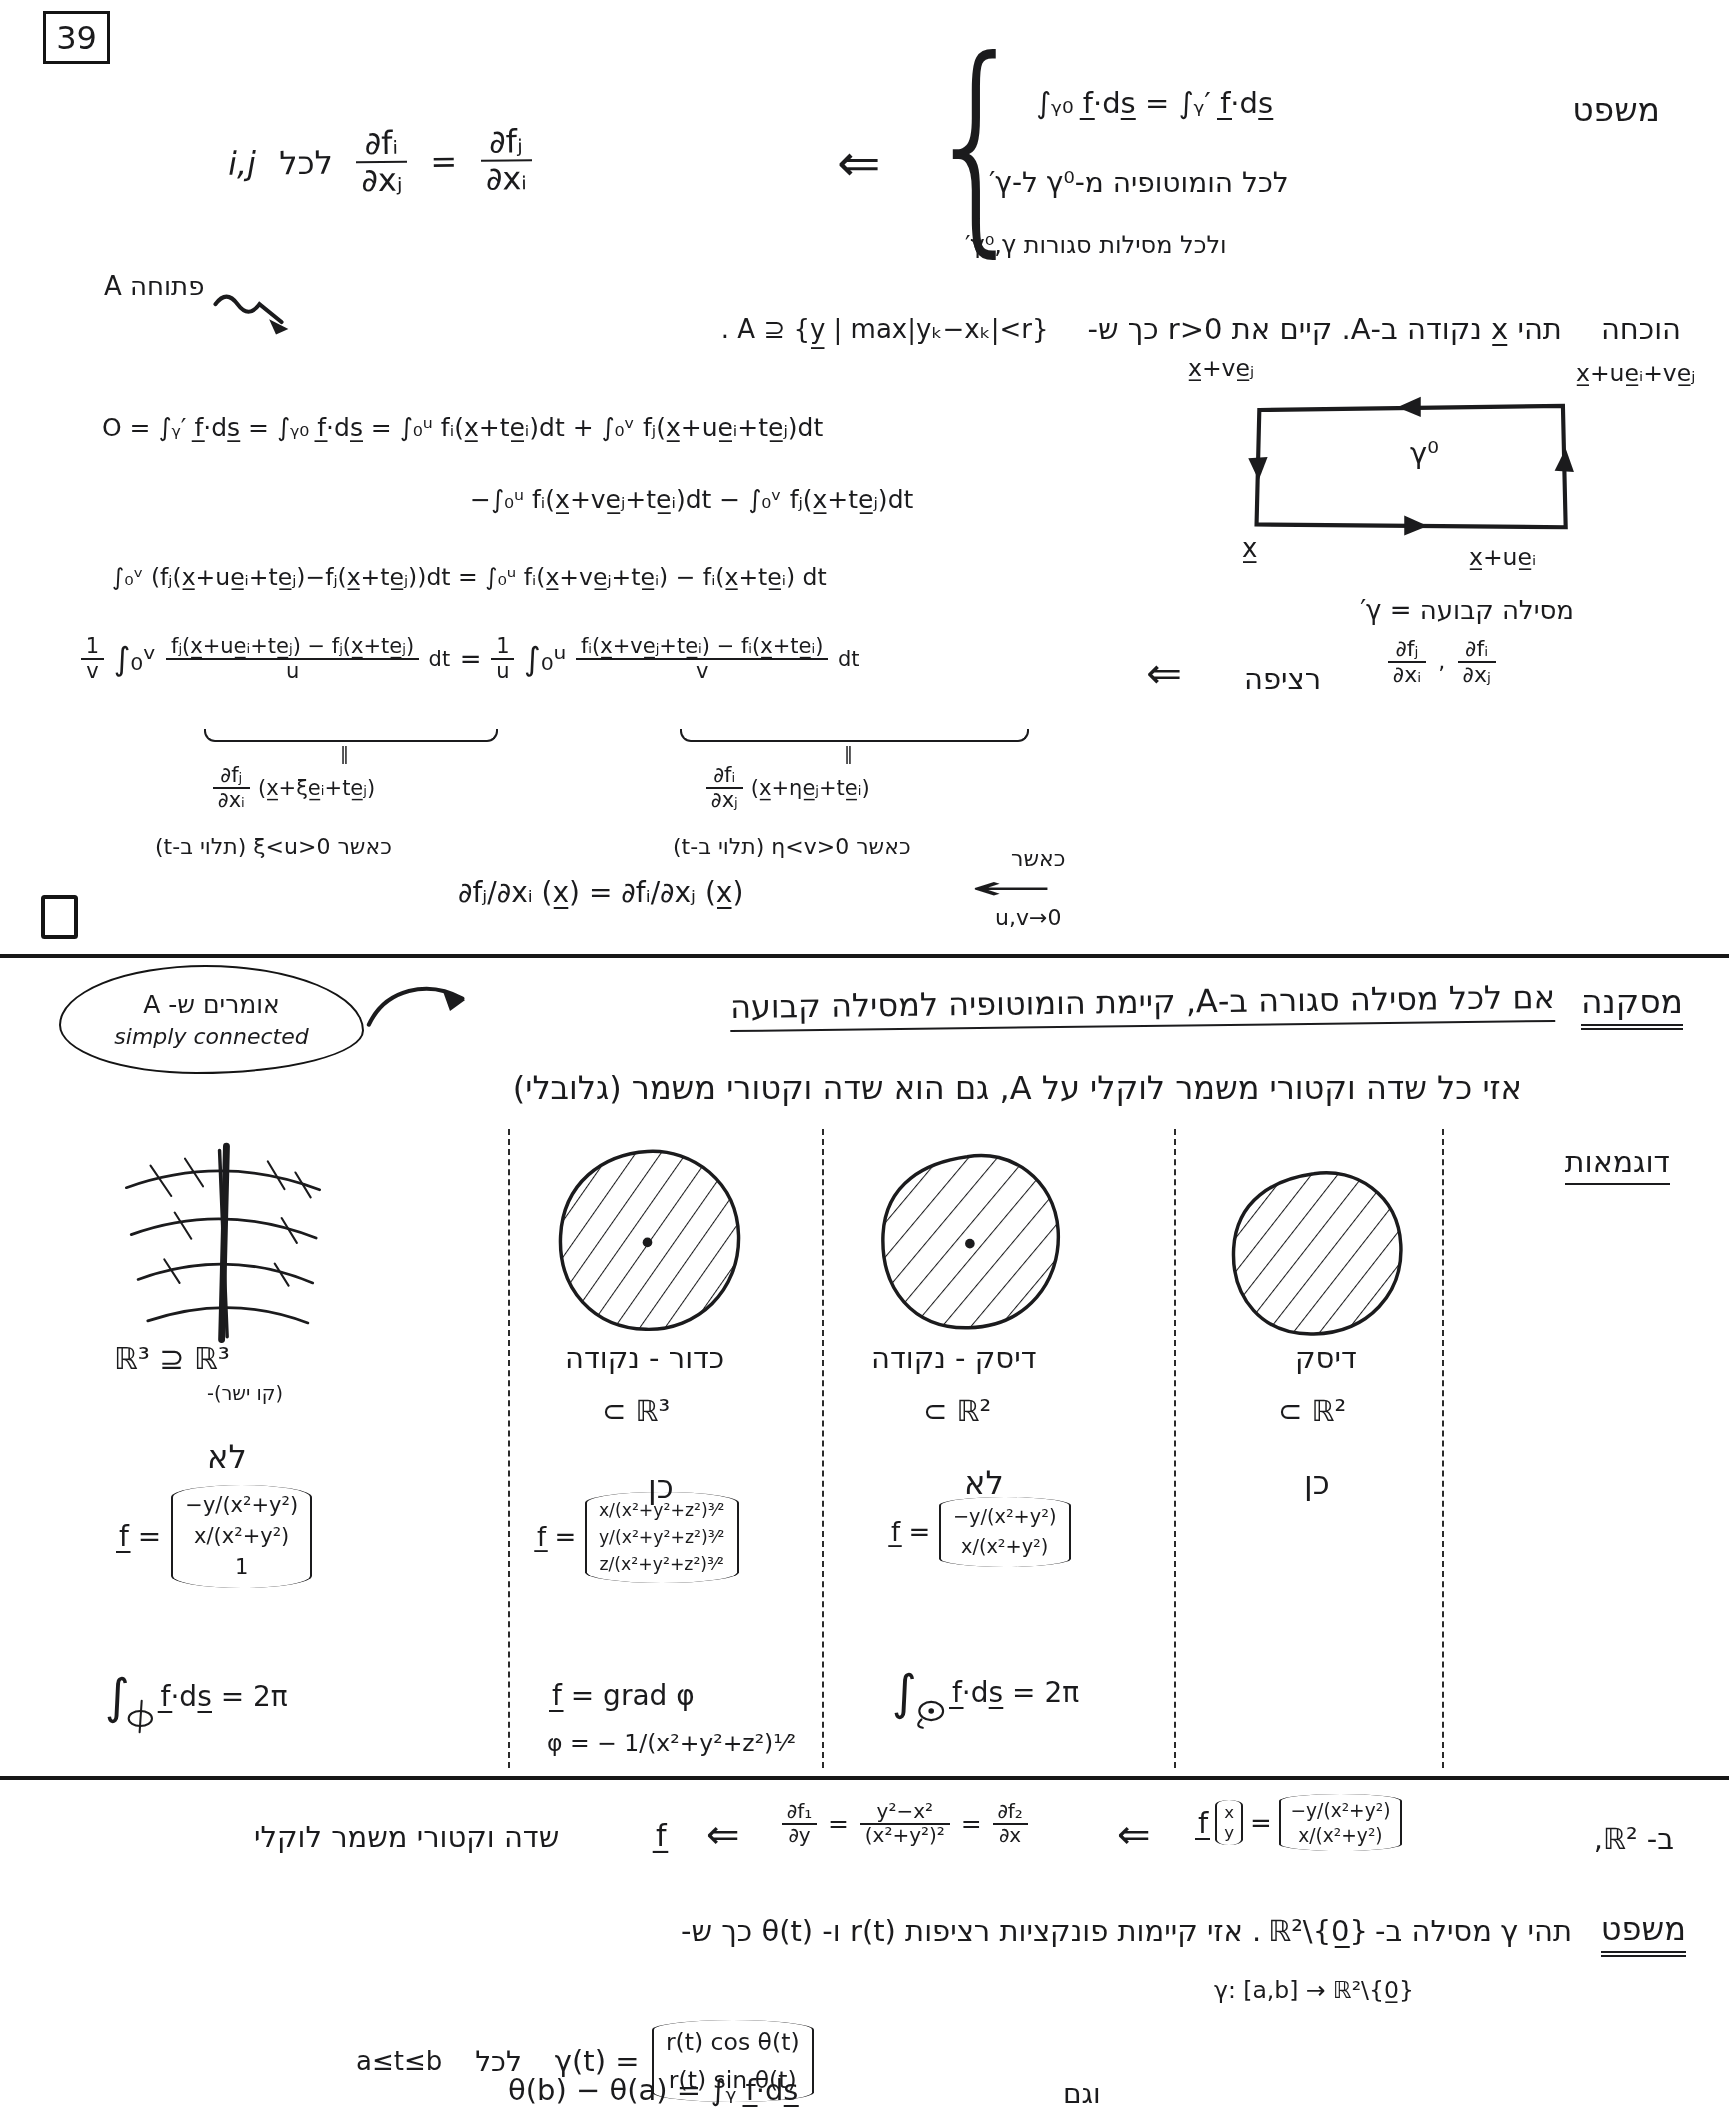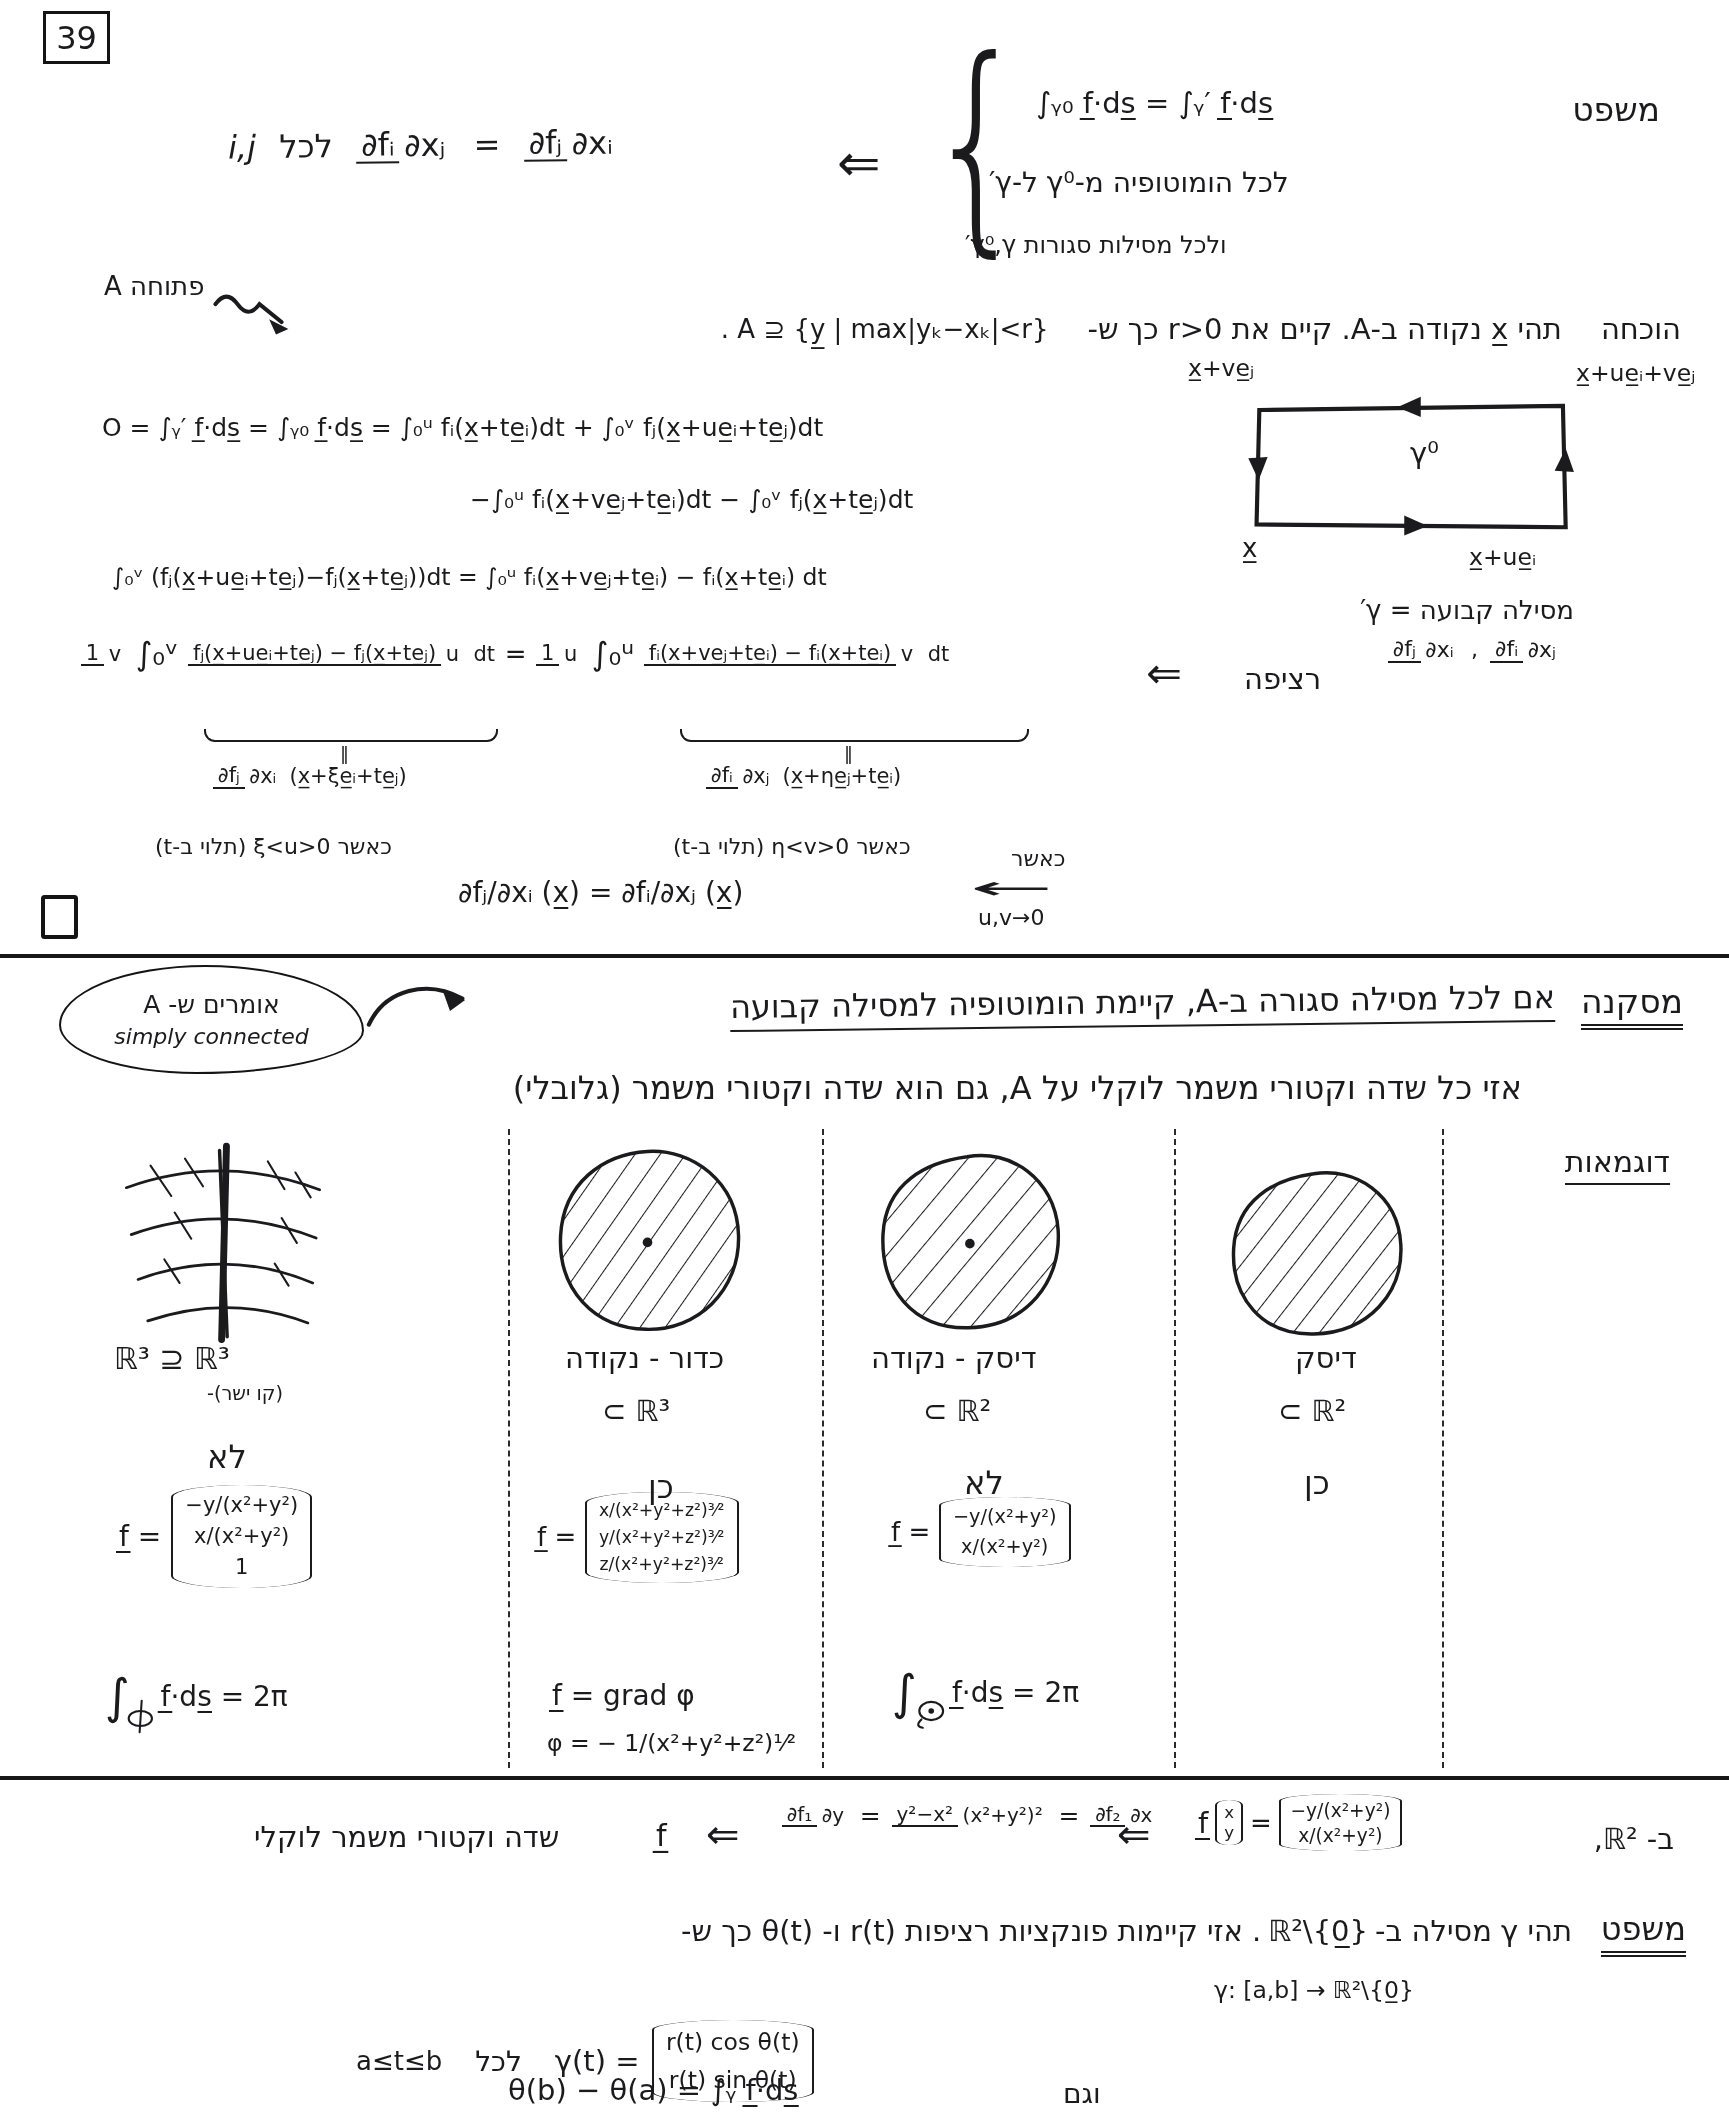--- a/index.html
+++ b/index.html
@@ -5,21 +5,21 @@
   html,body{margin:0;padding:0}
   body{
     width:1729px;height:2119px;position:relative;background:#ffffff;
     font-family:"DejaVu Sans",sans-serif;color:#1b1b1d;overflow:hidden;
   }
   .abs{position:absolute;white-space:nowrap}
   .rtl{direction:rtl;unicode-bidi:plaintext}
   .ltr{direction:ltr}
   .it{font-style:italic}
   .flex{display:flex;align-items:center}
-  .frac{display:inline-flex;align-items:center;text-align:center;line-height:1.08;vertical-align:middle}
+  .frac{display:inline-flex;flex-direction:column;text-align:center;line-height:1.08;vertical-align:middle}
   .frac>.num{border-bottom:2.1px solid #1b1b1d;padding:0 4.8px}
   .frac>.den{padding:0 4.8px}
   .vec{display:inline-flex;flex-direction:column;align-items:center;justify-content:flex-start;gap:7px;
        padding:8.3px 12.4px;border-left:2.8px solid #1b1b1d;border-right:2.8px solid #1b1b1d;
        border-radius:50% / 12%}
   .vec-s{gap:1.4px;padding:2.8px 7px;border-left:2.1px solid #1b1b1d;border-right:2.1px solid #1b1b1d}
   .ubrack{position:absolute;border-left:2.1px solid #1b1b1d;border-right:2.1px solid #1b1b1d;border-bottom:2.8px solid #1b1b1d;border-radius:0 0 11px 11px;height:11px}
   .hr{position:absolute;left:0;width:1729px;height:3.5px;background:#171717}
   .dashv{position:absolute;width:0;border-left:2.8px dashed #2a2a2a}
   .ul{border-bottom:2.8px solid #1b1b1d;padding-bottom:4.1px}
@@ -150,21 +150,21 @@
     <span class="den">∂xⱼ</span>
   </span>
   <span>(x̲+ηe̲ⱼ+te̲ᵢ)</span>
 </div>
 <span class="abs rtl" style="left:673px;top:834px;font-size:22px">כאשר 0&lt;η&lt;v (תלוי ב-t)</span>
 
 <span class="abs" style="left:458px;top:876px;font-size:28px">∂fⱼ/∂xᵢ (x̲)  =  ∂fᵢ/∂xⱼ (x̲)</span>
 <div class="abs" style="left:970px;top:847px;font-size:22px;display:flex;flex-direction:column;align-items:flex-start;line-height:1.1">
   <span class="rtl" style="margin-left:41px">כאשר</span>
   <span class="stretch" style="font-size:32px">←</span>
-  <span style="margin-left:8px">u,v→0</span>
+  <span style="margin-left:25px">u,v→0</span>
 </div>
 <div class="qed" style="left:41px;top:895px"></div>
 
 <div class="hr" style="top:954px"></div>
 
 <div class="cloud" style="left:59px;top:965px;width:301px;height:105px">
   <span class="rtl" style="font-size:25px">אומרים ש- A</span>
   <span class="it" style="font-size:22px">simply connected</span>
 </div>
 <svg class="abs" style="left:362px;top:968px" width="110" height="66" viewBox="0 0 160 95">

